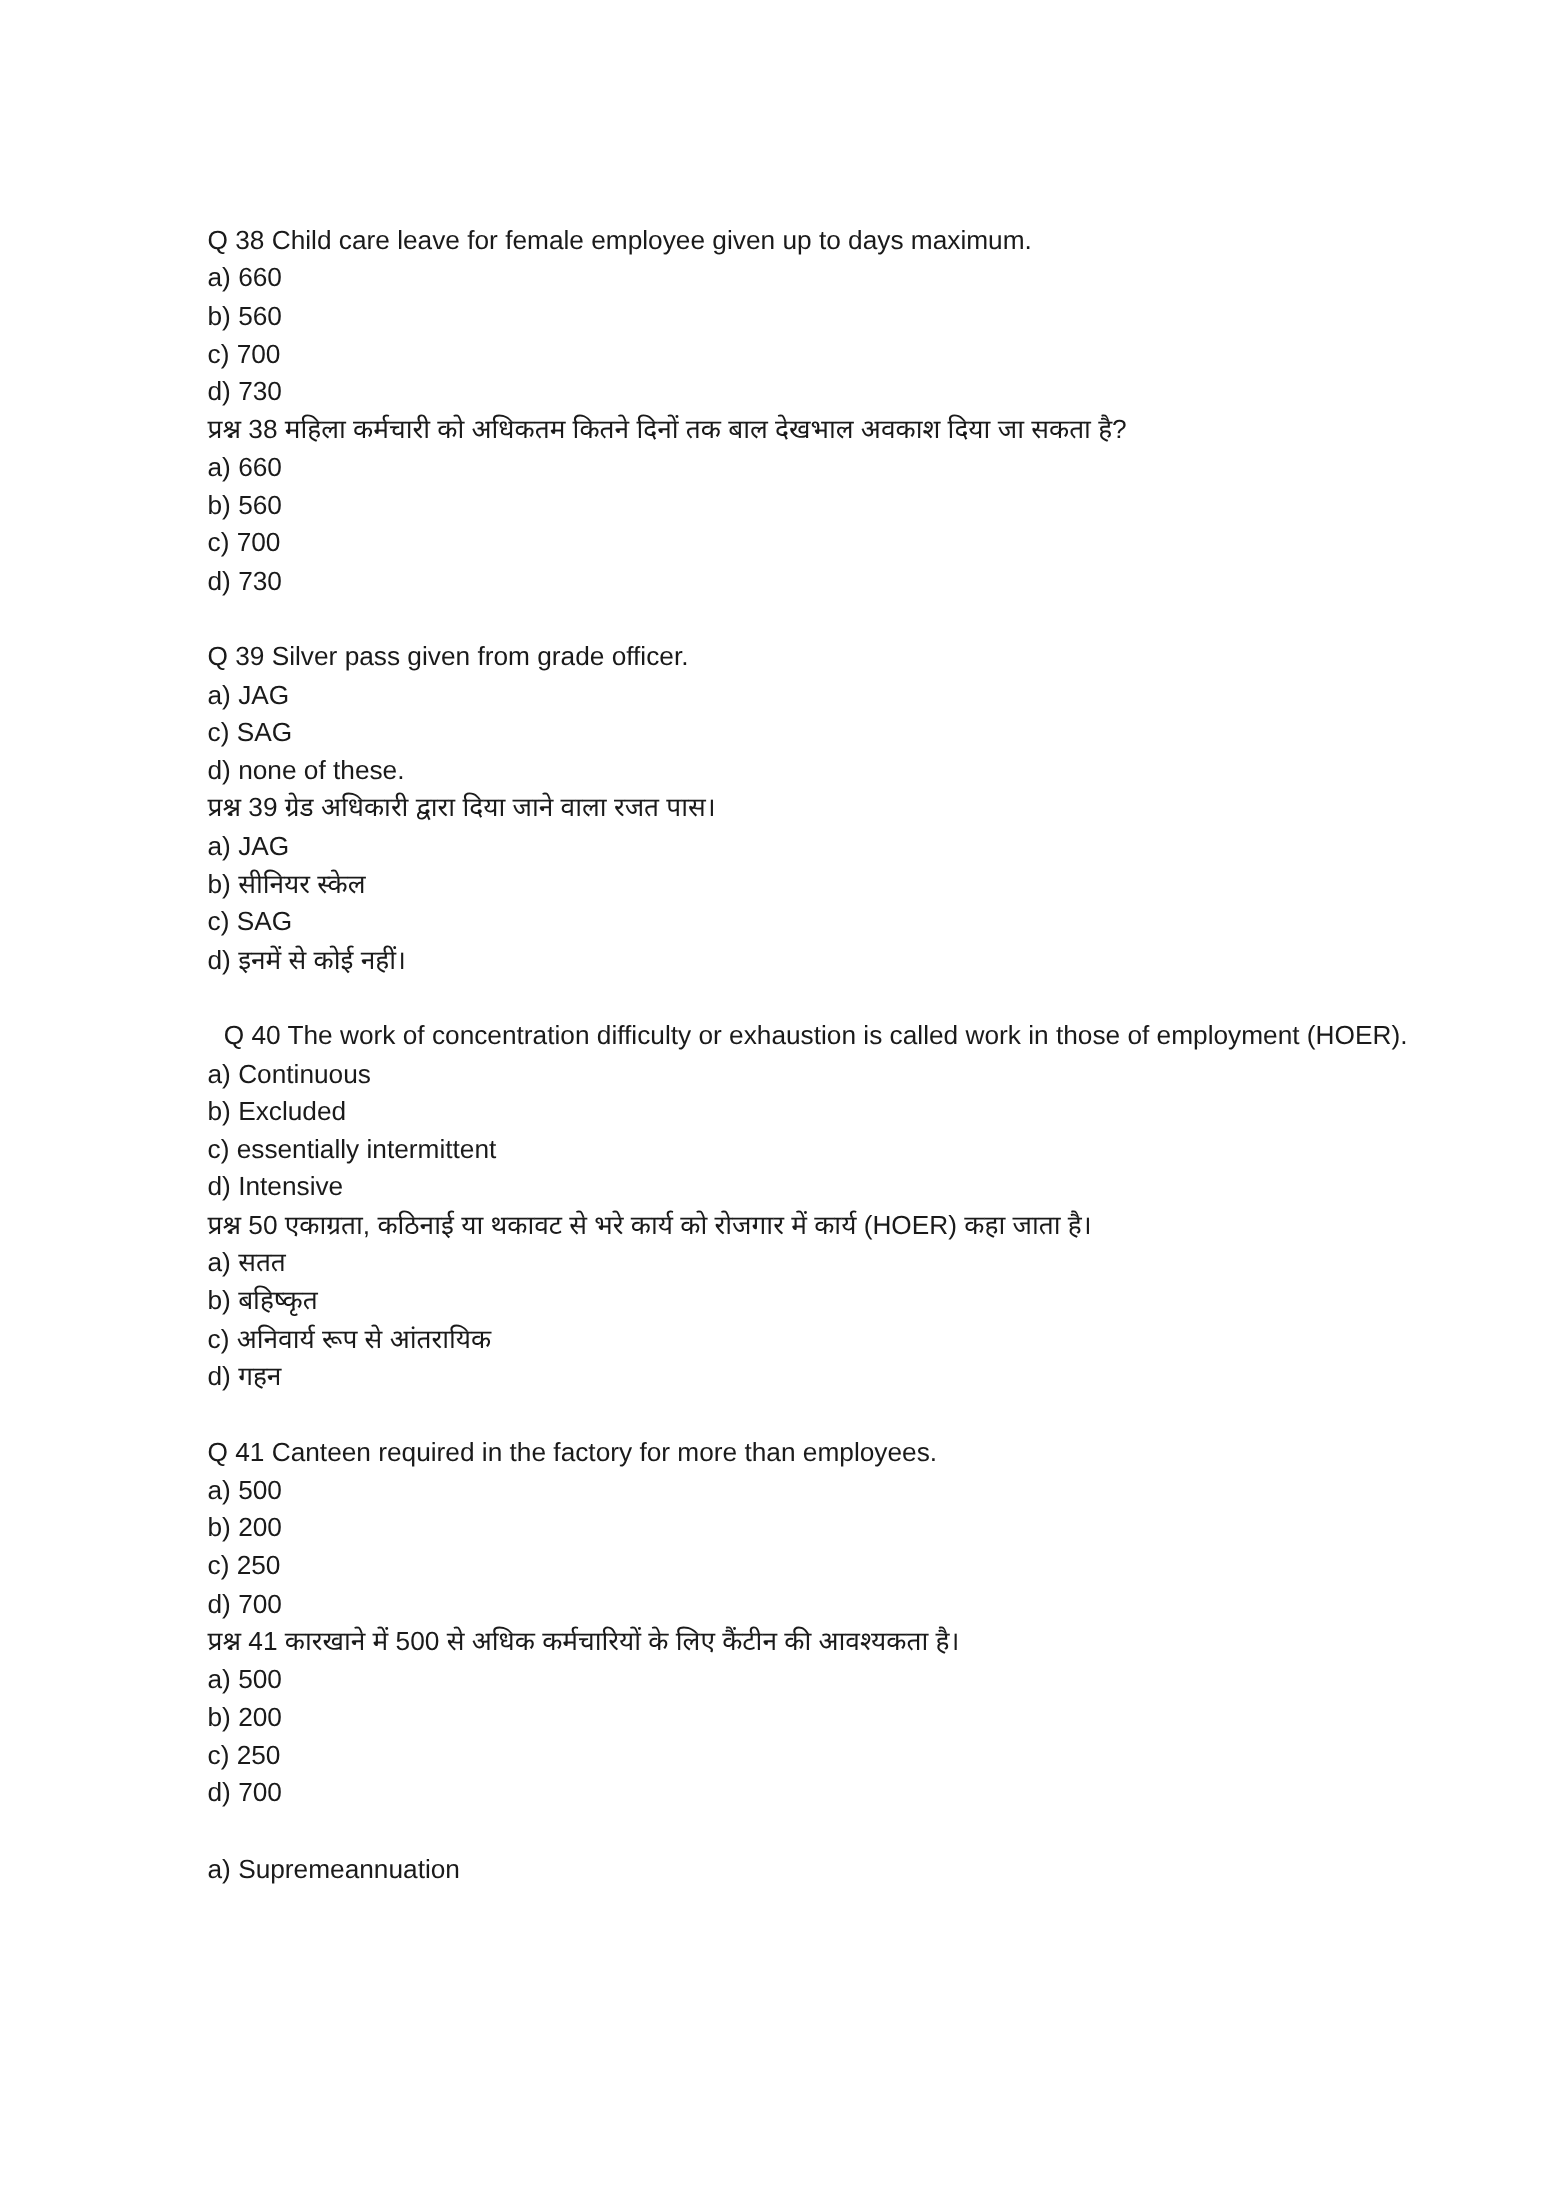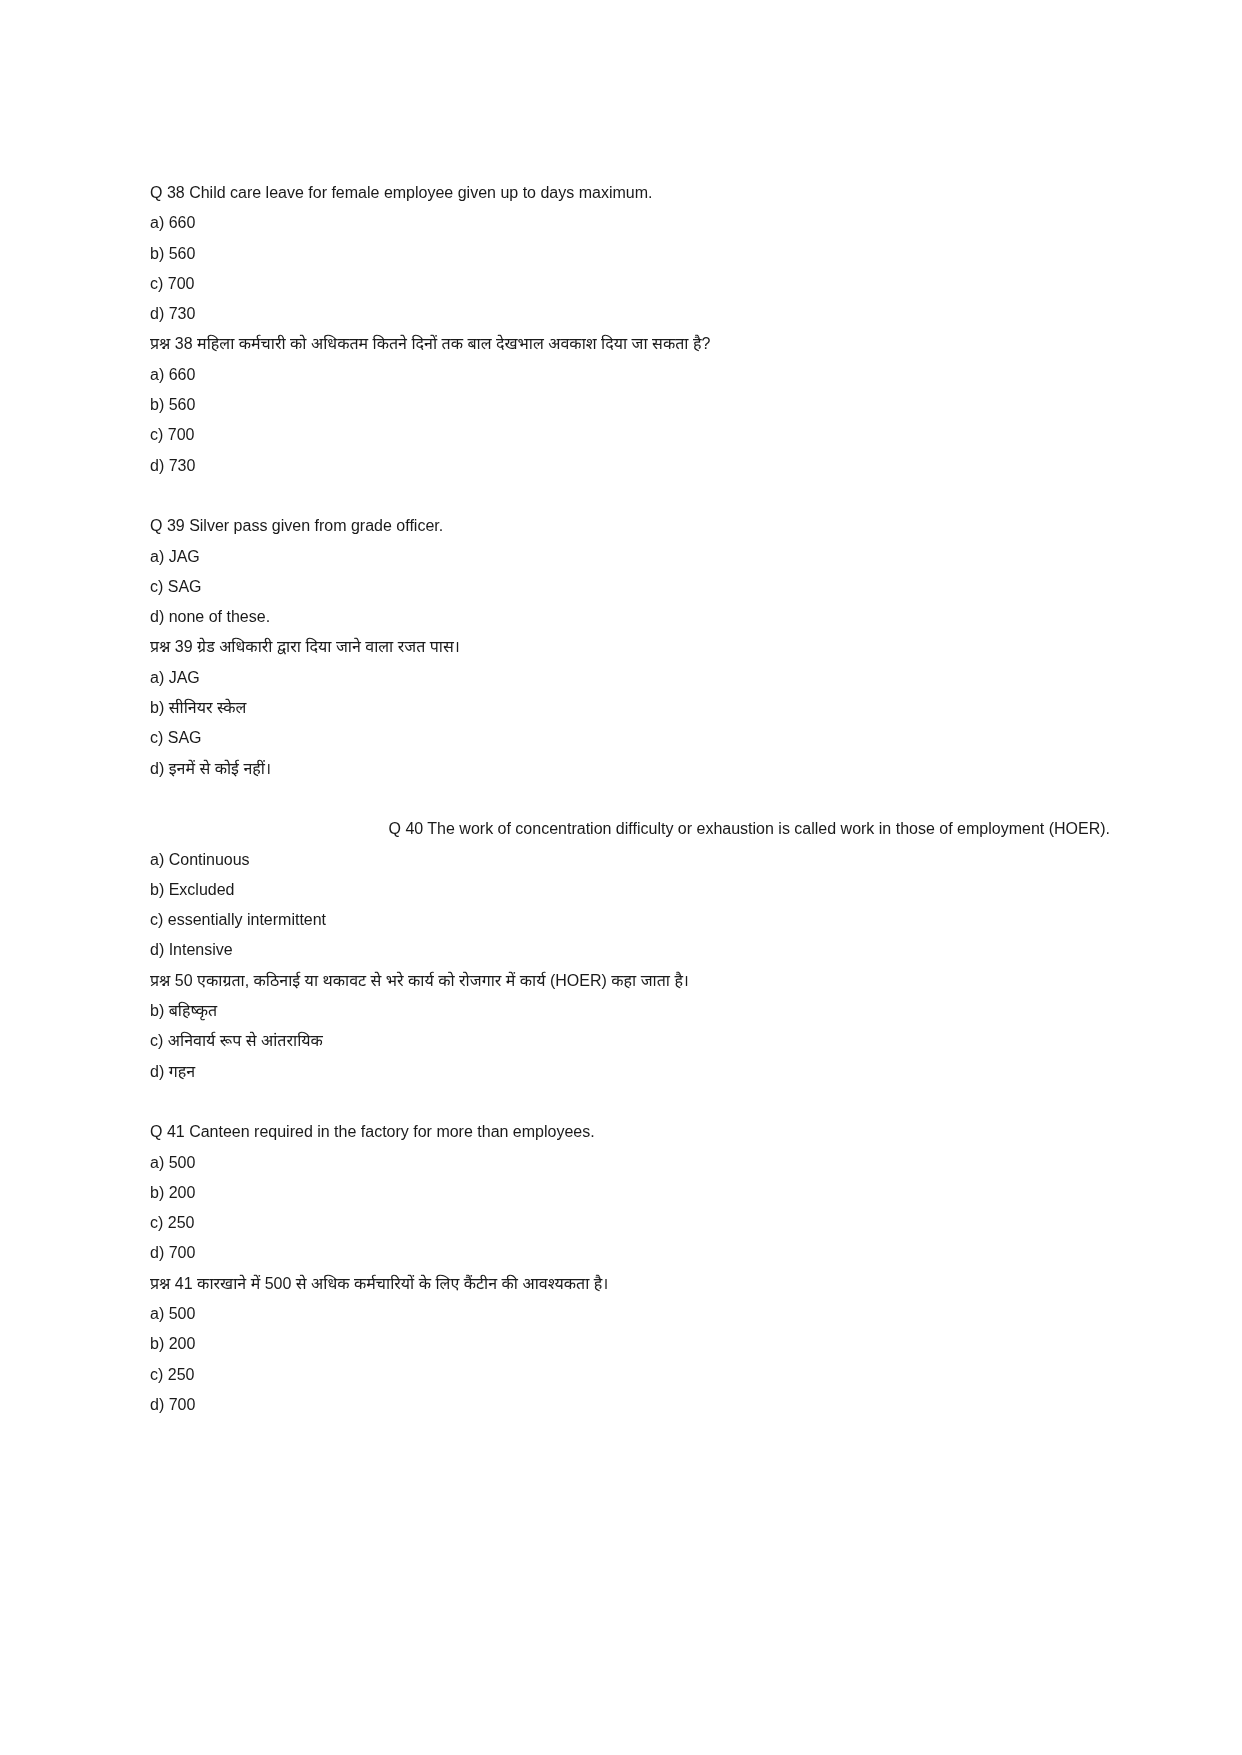--- a/index.html
+++ b/index.html
@@ -1,20 +1,20 @@
 <!DOCTYPE html>
 <html><head>
   <meta charset="utf-8">
   <style>
     html, body { margin: 0; padding: 0; background: #ffffff; }
     body { width: 1242px; height: 1755px; position: relative; overflow: hidden; }
     .page {
-      position: absolute; left: 150px; top: 178px; width: 960px;
+      position: absolute; left: 166px; top: 178px; width: 960px;
       font-family: "Liberation Sans", "DejaVu Sans", sans-serif;
-      font-size: 16px; color: #1a1a1a; line-height: 30.3px;
+      font-size: 21px; color: #1a1a1a; line-height: 30.3px;
     }
     .line { white-space: nowrap; }
     .wrap { white-space: normal; text-align: right; }
     .gap { height: 30.3px; }
   </style>
 </head>
 <body>
 
 <div class="page">
 
@@ -45,20 +45,21 @@
   </div>
   <div class="gap"></div>
 
   <div>
     <div class="wrap" style="width: 960px;">Q 40 The work of concentration difficulty or exhaustion is called work in those of employment (HOER).</div>
     <div class="line">a) Continuous</div>
     <div class="line">b) Excluded</div>
     <div class="line">c) essentially intermittent</div>
     <div class="line">d) Intensive</div>
     <div class="line">प्रश्न 50 एकाग्रता, कठिनाई या थकावट से भरे कार्य को रोजगार में कार्य (HOER) कहा जाता है।</div>
+    <div class="line">a) सतत</div>
     <div class="line">b) बहिष्कृत</div>
     <div class="line">c) अनिवार्य रूप से आंतरायिक</div>
     <div class="line">d) गहन</div>
   </div>
   <div class="gap"></div>
 
   <div>
     <div class="line">Q 41 Canteen required in the factory for more than employees.</div>
     <div class="line">a) 500</div>
     <div class="line">b) 200</div>
@@ -66,15 +67,16 @@
     <div class="line">d) 700</div>
     <div class="line">प्रश्न 41 कारखाने में 500 से अधिक कर्मचारियों के लिए कैंटीन की आवश्यकता है।</div>
     <div class="line">a) 500</div>
     <div class="line">b) 200</div>
     <div class="line">c) 250</div>
     <div class="line">d) 700</div>
   </div>
   <div class="gap"></div>
 
   <div>
+    <div class="line">a) Supremeannuation</div>
   </div>
 
 </div>
 
 </body></html>

